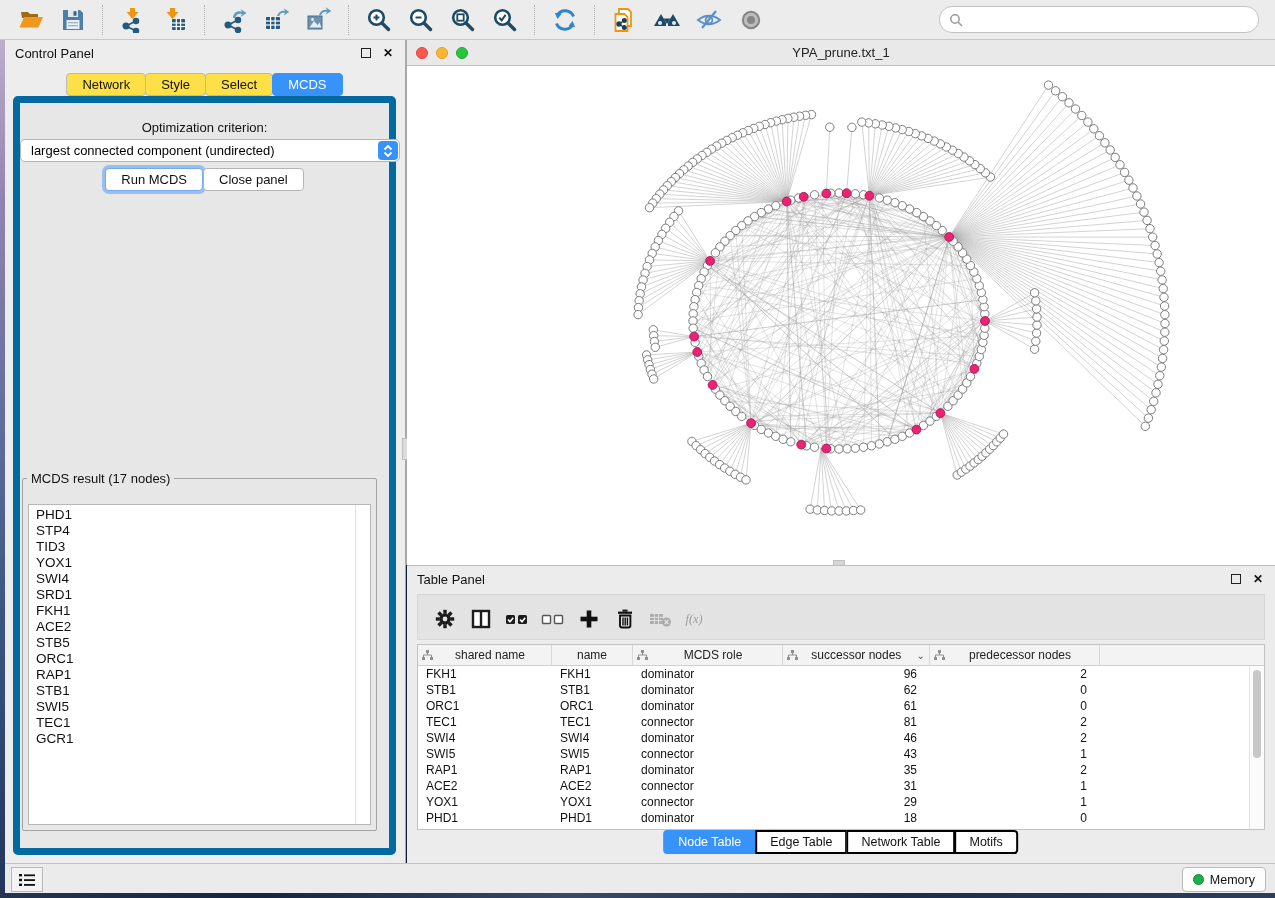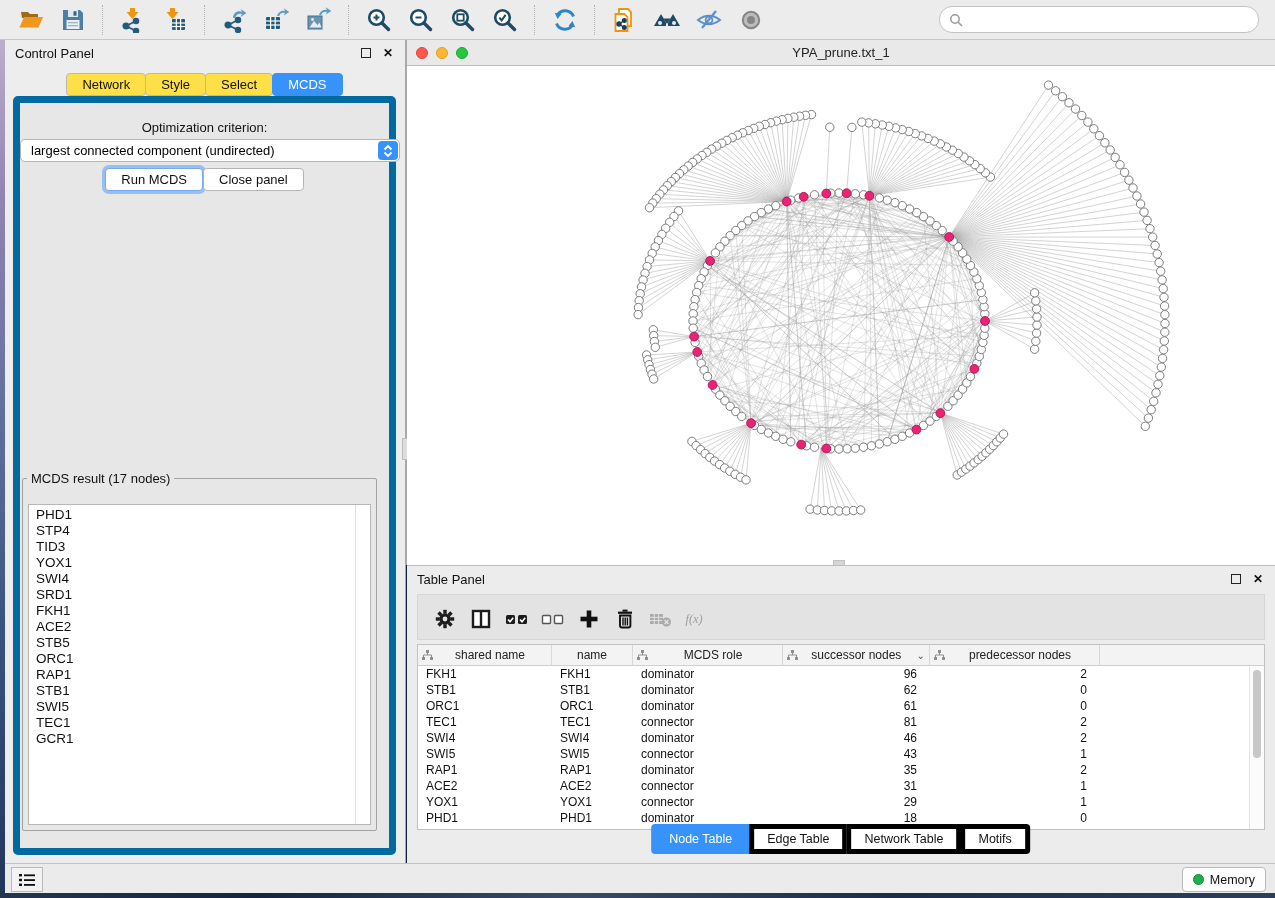--- a/index.html
+++ b/index.html
@@ -57,21 +57,21 @@
   .th{display:flex;align-items:center;font-size:12px;color:#222;border-right:1px solid #d8d8d8;box-sizing:border-box;padding:0 4px;position:relative;}
   .th .lbl{flex:1;text-align:center;}
   .th .sort{font-size:10px;color:#555;margin-left:2px;}
   .trow{display:flex;height:16px;align-items:center;font-size:12px;color:#111;}
   .td{box-sizing:border-box;white-space:nowrap;overflow:hidden;}
   .td.l{padding-left:8px;text-align:left;}
   .td.r{padding-right:13px;text-align:right;}
   .tscroll{position:absolute;right:0;top:21px;bottom:0;width:14px;background:#fbfbfb;border-left:1px solid #e2e2e2;}
   .tthumb{position:absolute;left:3px;top:4px;width:8px;height:88px;background:#c7c7c7;border-radius:4px;}
   .ttabs{position:absolute;bottom:9px;left:50%;transform:translateX(-50%);display:flex;}
-  .ttab{background:#fff;border:5px solid #000000;margin-left:-1px;height:20px;display:flex;align-items:center;padding:0 13px;font-size:12.5px;color:#111;}
+  .ttab{background:#fff;border:2px solid #000000;margin-left:-1px;height:20px;display:flex;align-items:center;padding:0 13px;font-size:12.5px;color:#111;}
   .ttab:first-child{border-radius:4px 0 0 4px;}
   .ttab:last-child{border-radius:0 4px 4px 0;}
   .ttab.active{background:#3793fa;border-color:#3793fa;color:#fff;}
   
   .statusbar{position:absolute;left:5px;top:863px;width:1270px;height:30px;background:#ebebeb;border-top:1px solid #c2c2c2;box-sizing:border-box;}
   .listbtn{position:absolute;left:6px;top:3px;width:30px;height:23px;background:#f3f3f3;border:1px solid #b9b9b9;display:flex;align-items:center;justify-content:center;}
   .membtn{position:absolute;right:9px;top:3px;height:23px;background:#fdfdfd;border:1px solid #b9b9b9;border-radius:4px;display:flex;align-items:center;gap:6px;padding:0 10px;font-size:12.5px;color:#111;}
   .memdot{width:11px;height:11px;border-radius:50%;background:#1faf4a;border:1px solid #168a39;box-sizing:border-box;}
 </style>
 </head>

